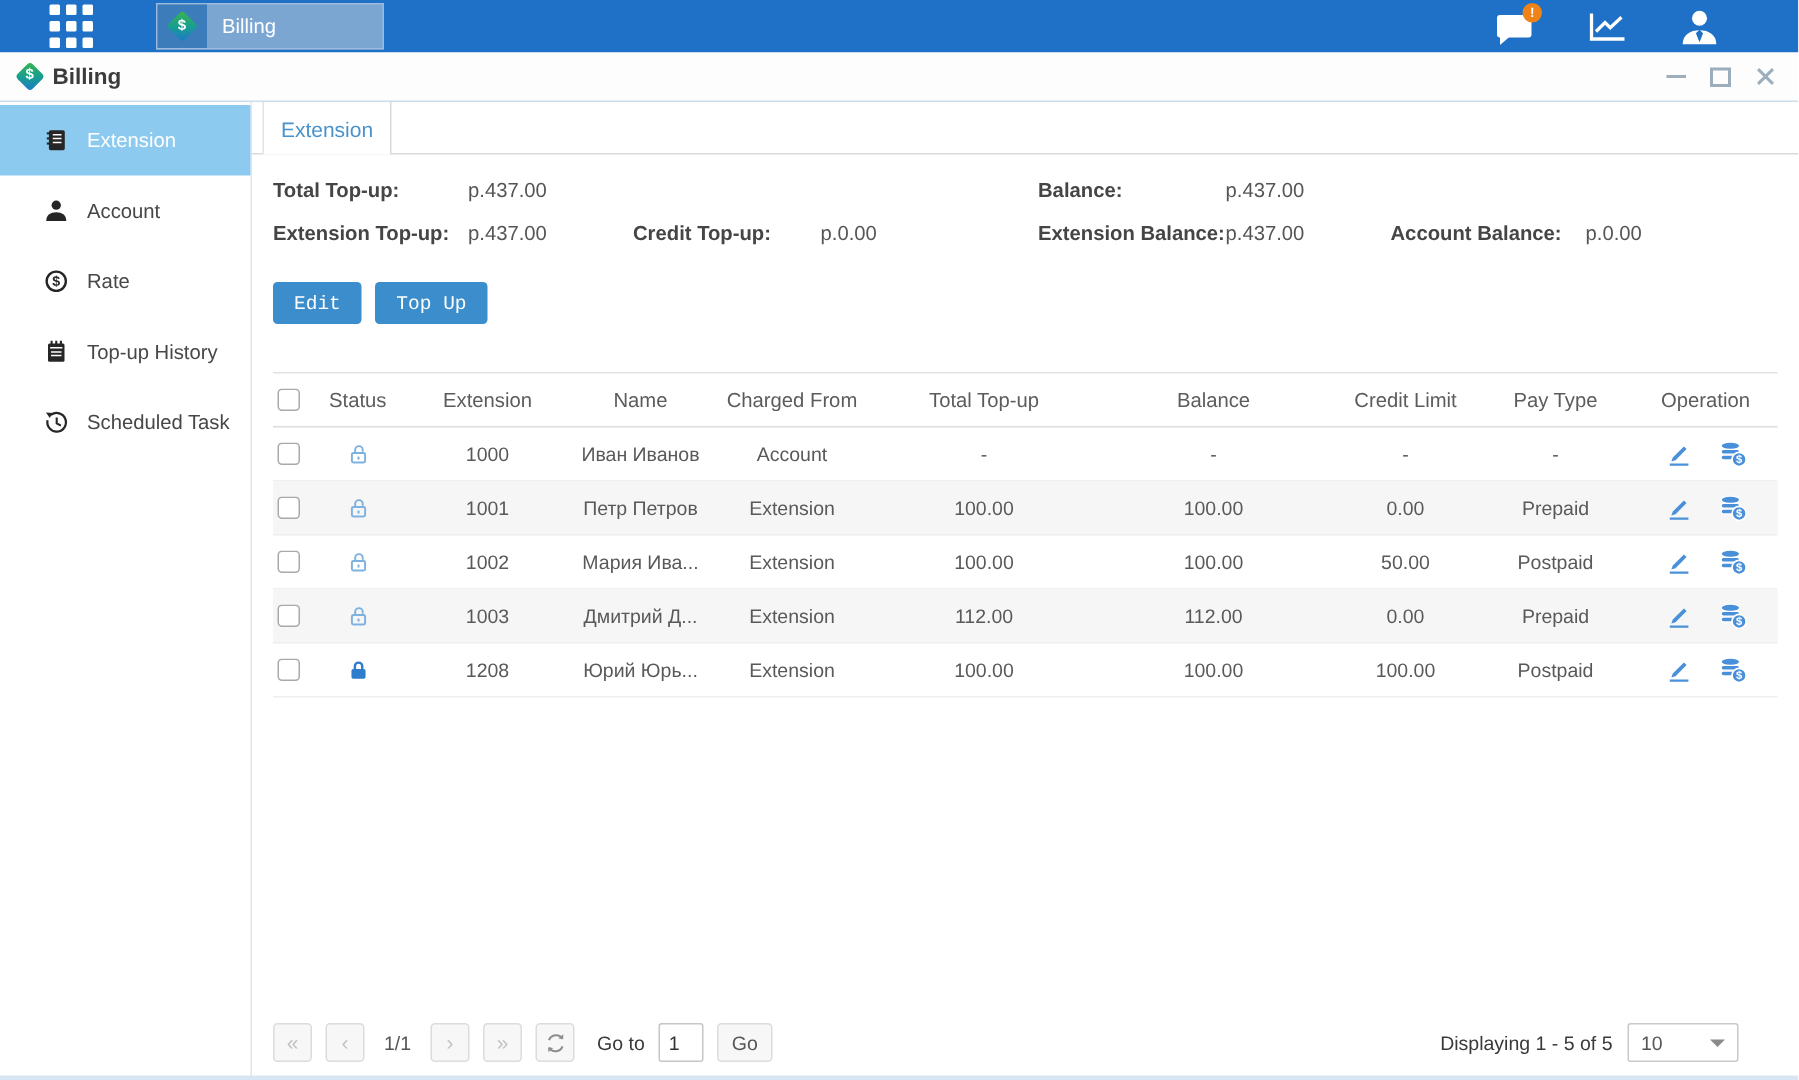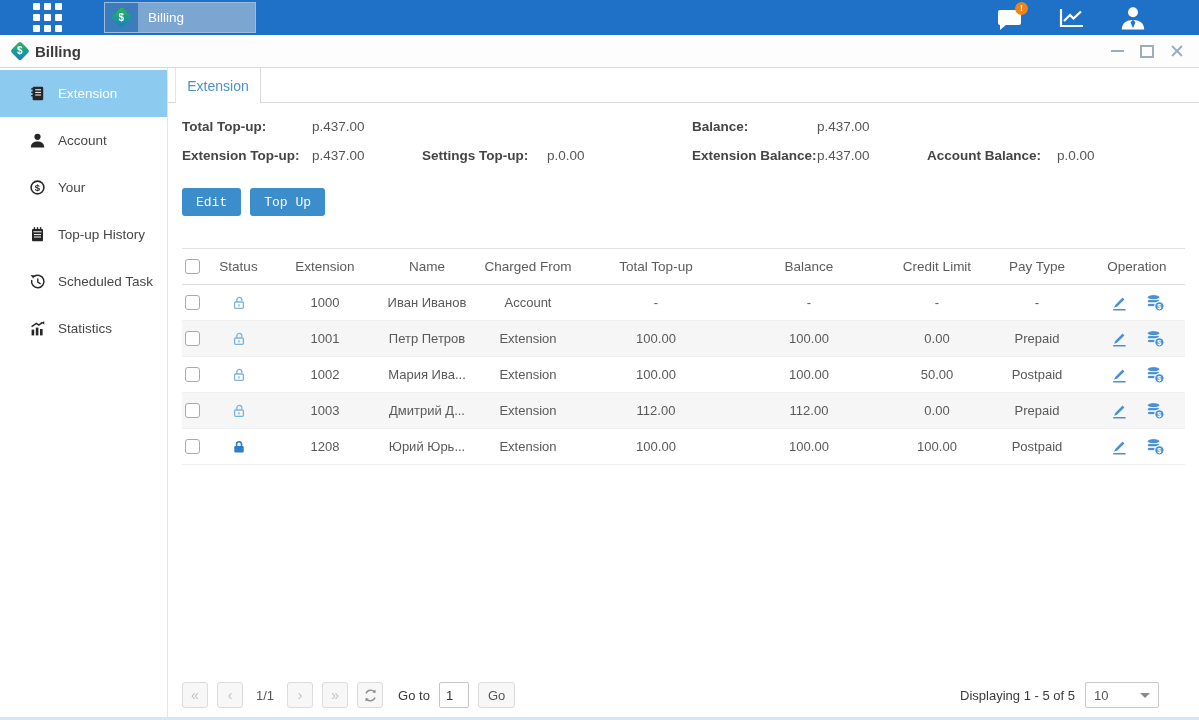--- a/index.html
+++ b/index.html
@@ -174,21 +174,21 @@
           <circle cx="8.5" cy="4.8" r="3.1" fill="#262626"></circle>
           <path d="M1.8,15.4 c0,-4.1 3,-5.9 6.7,-5.9 s6.7,1.8 6.7,5.9 z" fill="#262626"></path>
         </svg>
         <span class="sb-label">Account</span>
       </div>
       <div class="sb-item">
         <svg width="17" height="17" viewBox="0 0 17 17">
           <circle cx="8.5" cy="8.5" r="6.4" fill="none" stroke="#262626" stroke-width="1.6"></circle>
           <text x="8.5" y="11.8" text-anchor="middle" font-size="9.5" font-weight="bold" fill="#262626">$</text>
         </svg>
-        <span class="sb-label">Your</span>
+        <span class="sb-label">Rate</span>
       </div>
       <div class="sb-item">
         <svg width="17" height="17" viewBox="0 0 17 17">
           <rect x="3" y="3" width="11" height="12.2" rx="1" fill="#262626"></rect>
           <g stroke="#fff" stroke-width="1">
               <line x1="4.4" y1="5.8" x2="12.6" y2="5.8"></line>
               <line x1="5" y1="8.6" x2="12" y2="8.6"></line>
               <line x1="5" y1="11" x2="12" y2="11"></line>
             </g>
           <g stroke="#262626" stroke-width="1.4">
@@ -200,48 +200,36 @@
         <span class="sb-label">Top-up History</span>
       </div>
       <div class="sb-item">
         <svg width="17" height="17" viewBox="0 0 17 17">
           <path d="M5,3.6 A6.2,6.2 0 1 1 2.7,7.2" fill="none" stroke="#262626" stroke-width="1.5"></path>
           <path d="M1.6,2 L6,2.4 L4.2,5.6 z" fill="#262626"></path>
           <path d="M8.8,5.4 V9.2 L11.6,10.8" fill="none" stroke="#262626" stroke-width="1.4"></path>
         </svg>
         <span class="sb-label">Scheduled Task</span>
       </div>
-      <div class="sb-item">
-        <svg width="17" height="17" viewBox="0 0 17 17">
-          <g fill="#262626">
-              <rect x="2.6" y="9.6" width="2.6" height="5.8"></rect>
-              <rect x="6.8" y="7.6" width="2.6" height="7.8"></rect>
-              <rect x="11" y="9" width="2.6" height="6.4"></rect>
-            </g>
-          <path d="M2.6,6.6 L7.4,3.4 L9.8,5 L13.4,2.4" stroke="#262626" stroke-width="1.5" fill="none"></path>
-          <path d="M15.2,1.2 L15.3,4.6 L12.4,2.8 z" fill="#262626"></path>
-        </svg>
-        <span class="sb-label">Statistics</span>
-      </div>
     </div>
 
     <div class="content">
       <div class="tabstrip">
         <div class="tab">Extension</div>
       </div>
 
       <div class="content-inner">
         <div class="summary">
           <span class="sum-label g1 r1">Total Top-up:</span>
           <span class="sum-value g2 r1">p.437.00</span>
           <span class="sum-label g5 r1">Balance:</span>
           <span class="sum-value g6 r1">p.437.00</span>
           <span class="sum-label g1 r2">Extension Top-up:</span>
           <span class="sum-value g2 r2">p.437.00</span>
-          <span class="sum-label g3 r2">Settings Top-up:</span>
+          <span class="sum-label g3 r2">Credit Top-up:</span>
           <span class="sum-value g4 r2">p.0.00</span>
           <span class="sum-label g5 r2">Extension Balance:</span>
           <span class="sum-value g6 r2">p.437.00</span>
           <span class="sum-label g7 r2">Account Balance:</span>
           <span class="sum-value g8 r2">p.0.00</span>
         </div>
 
         <div class="actions">
           <button class="btn-primary">Edit</button>
           <button class="btn-primary">Top Up</button>

